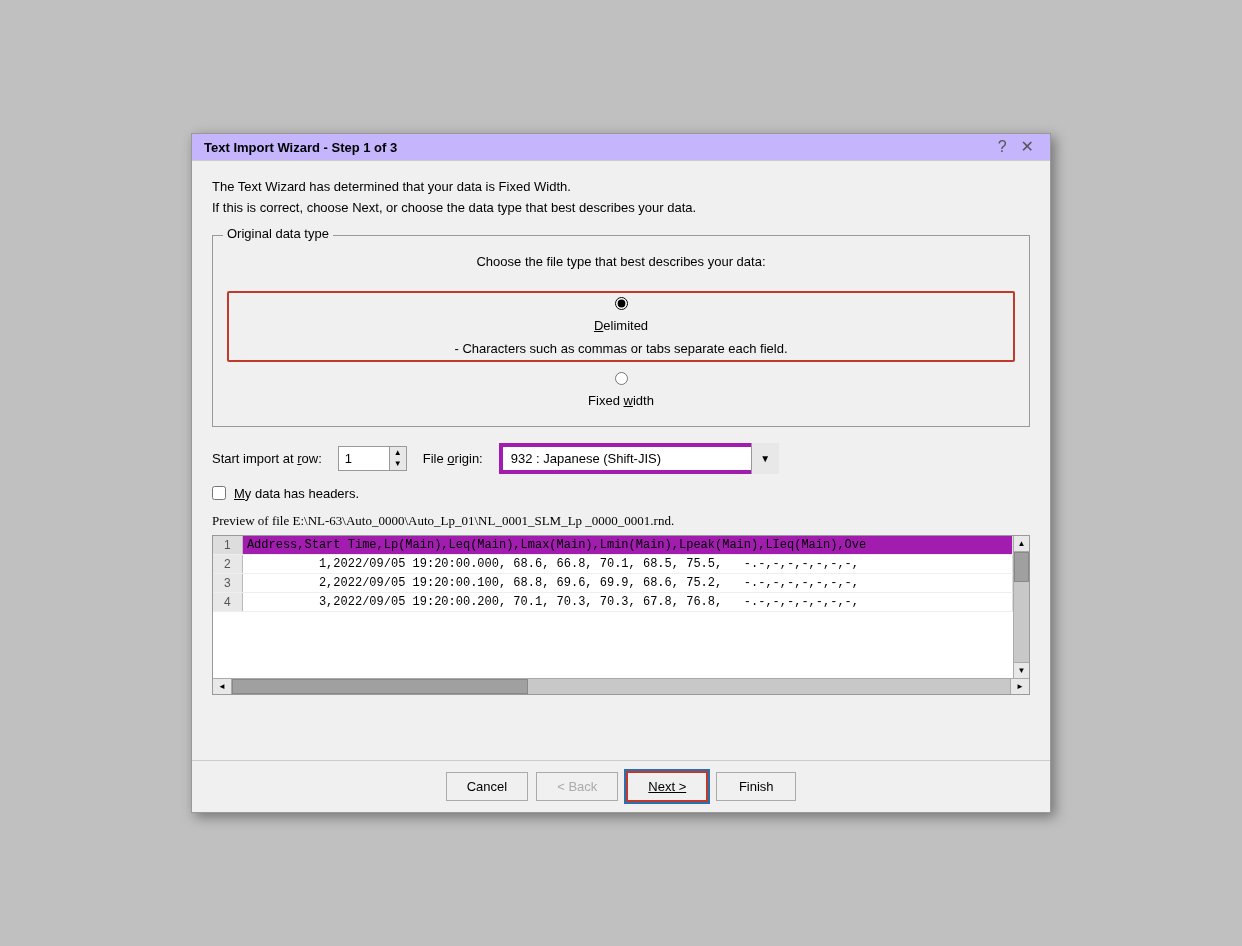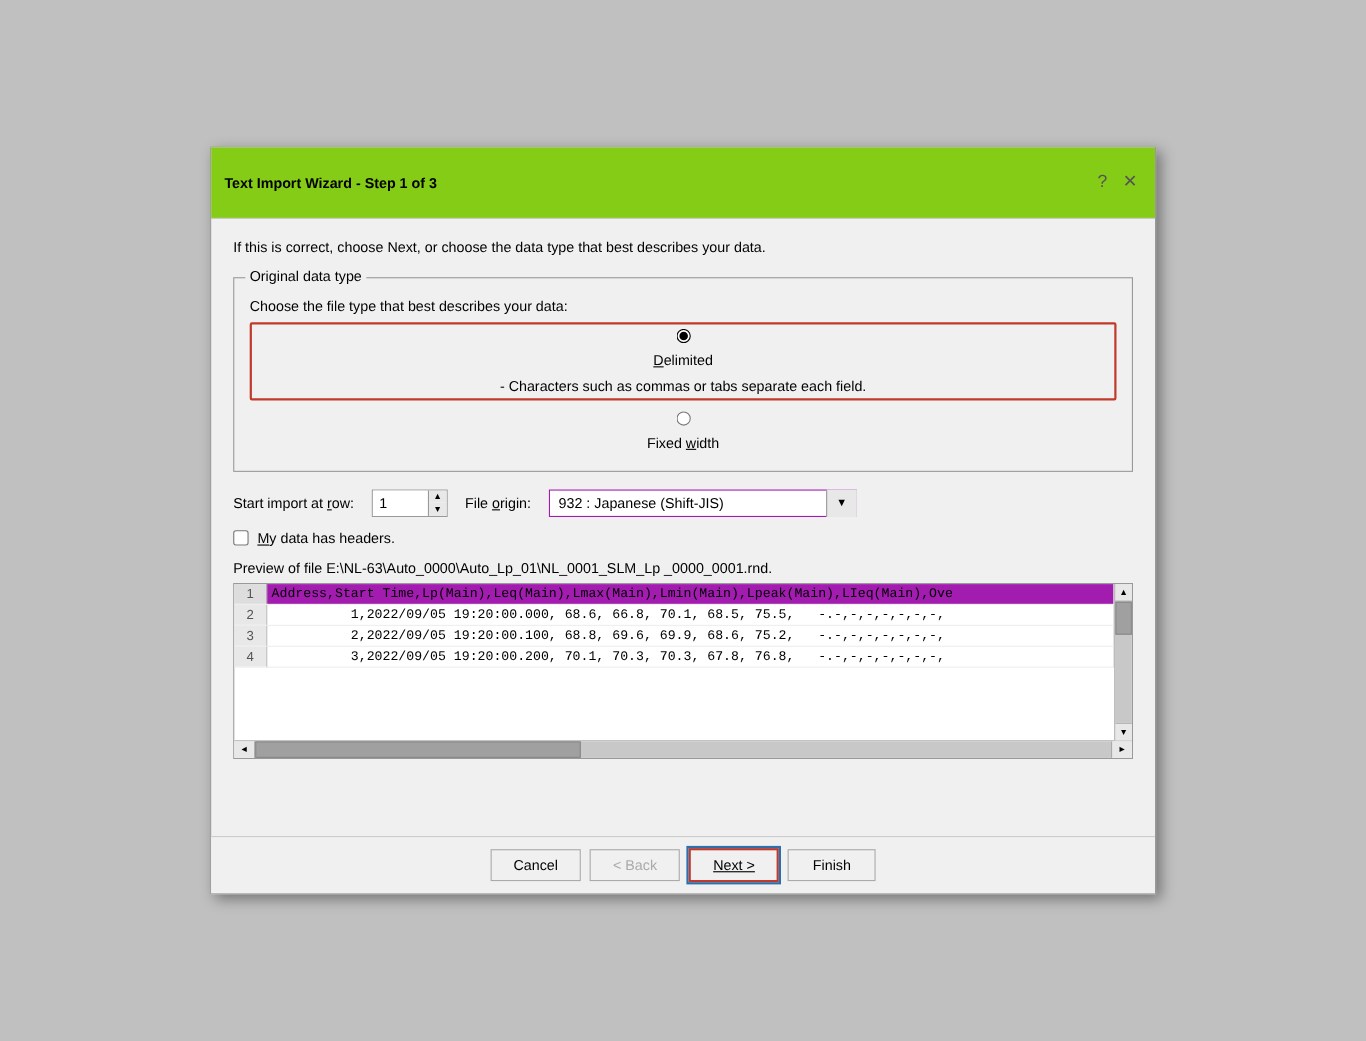--- a/index.html
+++ b/index.html
@@ -15,23 +15,23 @@
     .dialog {
       background: #f0f0f0;
       border: 1px solid #999;
       box-shadow: 4px 4px 12px rgba(0,0,0,0.4);
       width: 860px;
       min-height: 680px;
       display: flex;
       flex-direction: column;
     }
     .title-bar {
-      background: #84cc16;
+      background: #c4b5fd;
       border-bottom: 1px solid #ccc;
-      padding: 24px 12px;
+      padding: 5px 12px;
       display: flex;
       align-items: flex-end;
       justify-content: space-between;
     }
     .title-bar-left {
       font-size: 13px;
       font-weight: 600;
       color: #000;
     }
     .title-bar-right {
@@ -77,21 +77,22 @@
     }
     .group-box-content {
       margin-top: 8px;
       display: flex;
       flex-direction: column;
       gap: 6px;
     }
     .file-type-label {
       font-size: 13px;
       color: #000;
-      margin-bottom: 1px;
+      margin-bottom: 16px;
+      text-align: center;
     }
     .radio-row {
       display: flex;
       align-items: center;
       gap: 8px;
       padding: 4px 6px;
       flex-direction: column;
     }
     .radio-row.highlighted {
       border: 2px solid #c0392b;
@@ -143,21 +144,21 @@
       flex: 1;
     }
     .select-wrapper {
       position: relative;
       display: inline-flex;
       align-items: center;
     }
     .select-control {
       appearance: none;
       background: #fff;
-      border: 1px solid #a21caf;
+      border: 4px solid #a21caf;
       padding: 4px 30px 4px 8px;
       font-size: 13px;
       color: #000;
       cursor: pointer;
       min-width: 280px;
       outline: none;
     }
     .select-arrow {
       position: absolute;
       right: 0;
@@ -189,20 +190,21 @@
     }
     .preview-section {
       display: flex;
       flex-direction: column;
       gap: 6px;
       flex: 1;
     }
     .preview-label {
       font-size: 13px;
       color: #000;
+      font-family: Liberation Serif, serif;
     }
     .preview-table {
       width: 100%;
       border-collapse: collapse;
       font-size: 12px;
       font-family: 'Courier New', Courier, monospace;
     }
     .preview-table td {
       padding: 2px 4px;
       border-right: 1px solid #ddd;
@@ -336,20 +338,21 @@
     <span class="title-bar-left">Text Import Wizard - Step 1 of 3</span>
     <div class="title-bar-right">
       <button class="title-btn">?</button>
       <button class="title-btn">✕</button>
     </div>
   </div>
 
   <div class="dialog-body">
 
     <div class="intro-text">
+      <div>The Text Wizard has determined that your data is Fixed Width.</div>
       <div>If this is correct, choose Next, or choose the data type that best describes your data.</div>
     </div>
 
     <div class="group-box">
       <span class="group-box-legend">Original data type</span>
       <div class="group-box-content">
         <div class="file-type-label">Choose the file type that best describes your data:</div>
 
         <div class="radio-row highlighted">
           <input type="radio" name="file-type" id="radio-delimited" checked="" style="">

